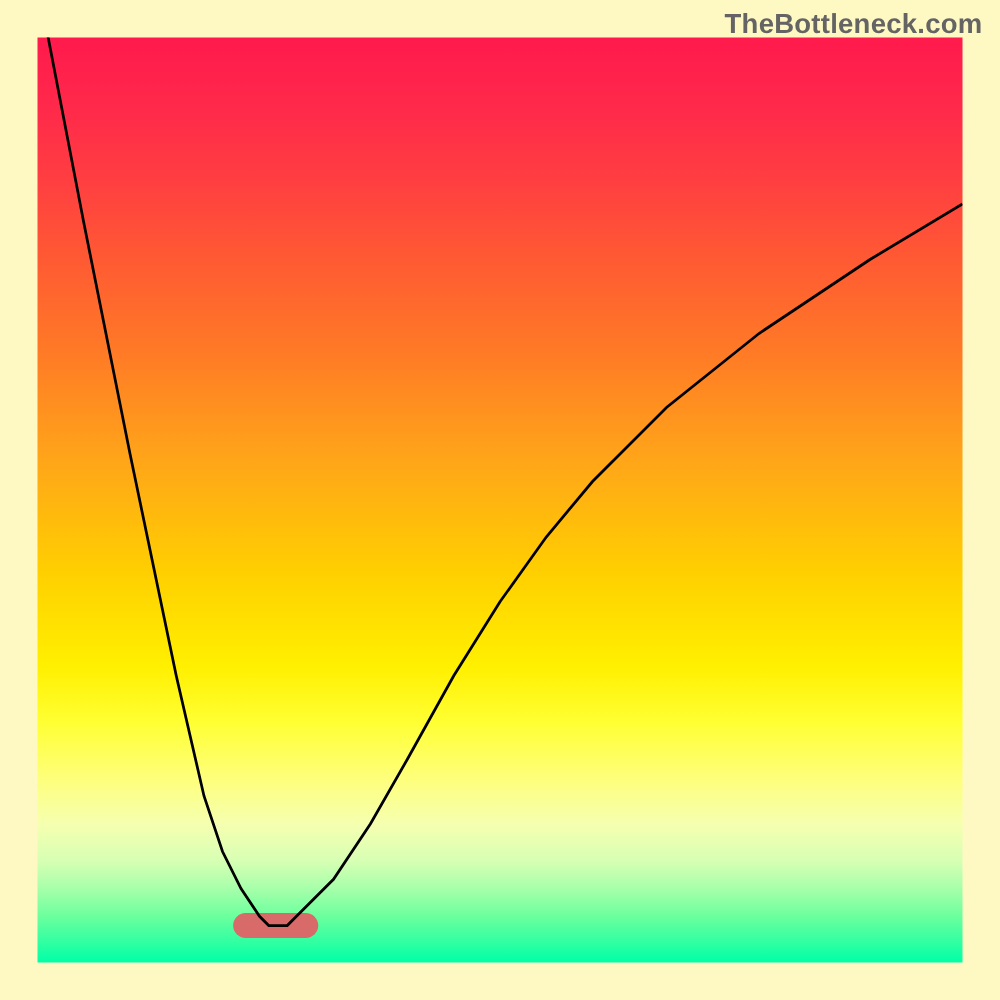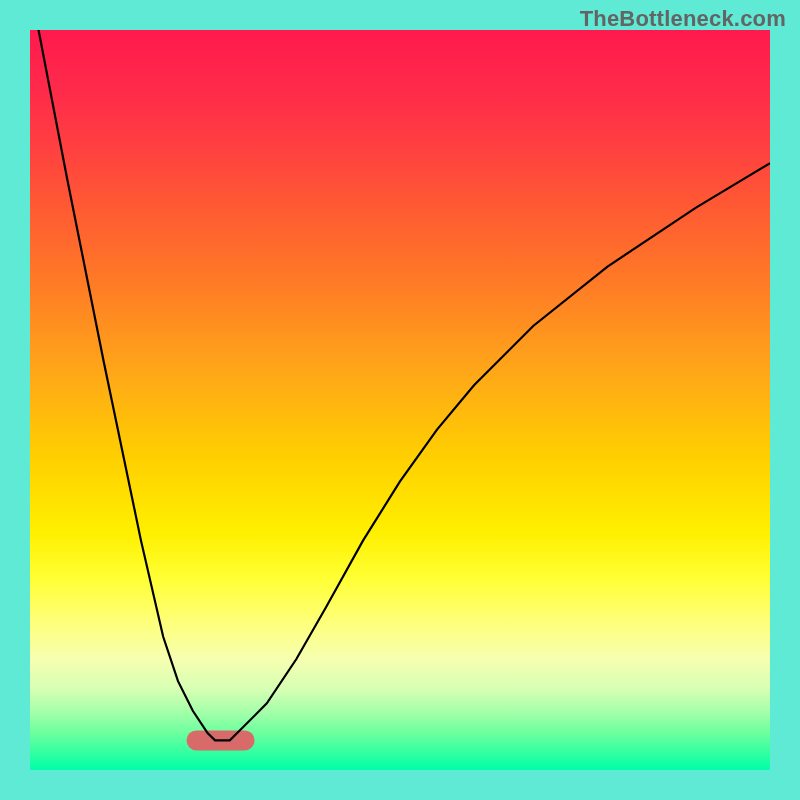--- a/index.html
+++ b/index.html
@@ -1,21 +1,21 @@
 <!DOCTYPE html>
 <html><head>
 <meta charset="utf-8">
 <style>
   * { margin: 0; padding: 0; box-sizing: border-box; }
   html, body { width: 800px; height: 800px; overflow: hidden; background: #000; }
   .frame {
     position: relative;
     width: 800px;
     height: 800px;
-    background: #5eead4;
+    background: #fef9c3;
   }
   .plot-area {
     position: absolute;
     left: 30px;
     top: 30px;
     width: 740px;
     height: 740px;
   }
   .gradient-bg {
     position: absolute;

